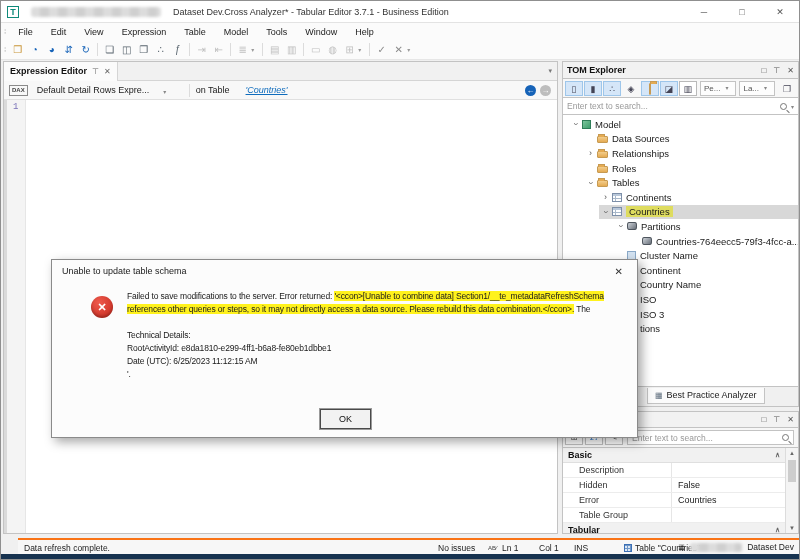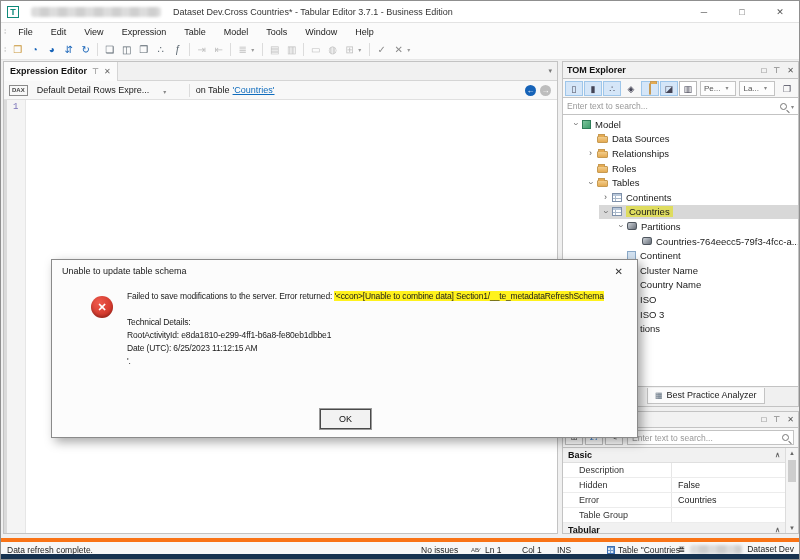--- a/index.html
+++ b/index.html
@@ -32,21 +32,21 @@
   .doc-tabs { position:absolute; top:0; left:0; right:0; height:19px; background:#f1f1f1; border-bottom:1px solid #d5d5d5; display:flex; align-items:center; }
   .doc-tab { height:19px; background:#fbfbfb; border-right:1px solid #d5d5d5; display:flex; align-items:center; padding:0 6px; gap:5px; }
   .doc-tab-label { font-size:9px; font-weight:bold; color:#111; }
   .mini-glyph { font-size:8px; color:#666; }
   .tabrow-dd { margin-left:auto; margin-right:5px; font-size:7px; color:#777; }
   .expr-bar { position:absolute; top:19px; left:0; right:0; height:19px; background:#f8f8f8; border-bottom:1px solid #e0e0e0; display:flex; align-items:center; font-size:9px; color:#222; }
   .dax-badge { border:1px solid #8a8a8a; font-size:6px; font-weight:bold; color:#444; padding:0 2px; margin:0 5px 0 5px; line-height:9px; }
   .expr-dd { display:flex; align-items:flex-end; gap:14px; padding:0 4px; width:150px; }
   .expr-dd-label { white-space:nowrap; overflow:hidden; }
   .vsep { width:1px; height:13px; background:#dcdcdc; margin:0 6px; }
-  .table-link { color:#0f6cbd; text-decoration:underline; margin-left:3px; }
+  .table-link { color:#0f6cbd; text-decoration:underline; margin-left:16px;font-style:italic; }
   .nav-btns { margin-left:auto; display:flex; gap:4px; margin-right:6px; }
   .nav-btn { width:11px; height:11px; border-radius:50%; color:#fff; font-size:8px; line-height:11px; text-align:center; }
   .nav-back { background:#1663b8; }
   .nav-fwd { background:#bdbdbd; }
   .code-area { position:absolute; top:38px; left:0; right:0; bottom:0; background:#fff; }
   .gutter { position:absolute; left:0; top:0; bottom:0; width:22px; background:#f4f4f4; border-right:1px solid #e6e6e6; }
   .gutter-strip { position:absolute; left:0; top:0; bottom:0; width:3px; background:#dadada; }
   .line-no { position:absolute; left:9px; top:2px; font-family:"Liberation Mono", monospace; font-size:9px; color:#7a72b8; }
 
   .right-panel { position:absolute; left:561px; top:60px; width:237px; height:473px; }
@@ -96,21 +96,21 @@
   .pg-arrow-up { position:absolute; top:2px; left:0; right:0; }
   .pg-arrow-dn { position:absolute; bottom:2px; left:0; right:0; }
   .pg-rows { position:absolute; left:0; right:13px; top:0; }
   .pg-group { height:15px; background:#f1f1f1; border-bottom:1px solid #dfdfdf; display:flex; align-items:center; font-size:9px; font-weight:bold; color:#111; padding:0 5px; }
   .pg-chev { margin-left:auto; font-size:7px; color:#666; }
   .pg-row { height:15px; border-bottom:1px solid #ececec; display:flex; font-size:9px; color:#333; }
   .pg-label { width:109px; padding-left:16px; border-right:1px solid #e6e6e6; display:flex; align-items:center; }
   .pg-value { flex:1; padding-left:6px; display:flex; align-items:center; color:#222; }
 
   
-  .statusbar { position:absolute; left:0; right:0; top:537px; height:16px; background:#f7f7f7; border-top:4px solid #f97316; font-size:8.5px; color:#222; }
+  .statusbar { position:absolute; left:17px; right:0; top:537px; height:16px; background:#f7f7f7; border-top:2px solid #f97316; font-size:8.5px; color:#222; }
   .statusbar span.st { position:absolute; top:3px; white-space:nowrap; }
   .st-ab { font-size:6px; color:#444; }
   .st-table-icon { display:inline-block; width:8px; height:8px; border:1px solid #3b6fb5; background:repeating-linear-gradient(90deg, rgba(0,0,0,0) 0 2px, #6f97c8 2px 2.8px), repeating-linear-gradient(0deg, rgba(0,0,0,0) 0 2px, #6f97c8 2px 2.8px), #dce8f5; vertical-align:-1px; margin-right:3px; }
   .st-right { position:absolute; right:5px; top:2px; display:flex; align-items:center; gap:5px; }
   .s-redact { width:52px; height:9px; }
   .bottom-strip { position:absolute; left:0; right:0; top:553px; height:7px; background:#16324f; }
 
   
   .dialog { position:absolute; left:50px; top:258px; width:587px; height:179px; background:#fcfcfc; border:1px solid #8a8a8a; box-shadow:4px 4px 10px rgba(0,0,0,0.35); z-index:50; }
   .dlg-titlebar { position:absolute; top:0; left:0; right:0; height:22px; display:flex; align-items:center; }
@@ -123,21 +123,21 @@
   .ok-btn { position:absolute; left:268px; top:149px; width:51px; height:20px; background:#f2f2f2; border:1px solid #4a4a4a; outline:1px solid #9a9a9a; font-size:9px; color:#111; text-align:center; line-height:18px; }
 </style>
 </head>
 <body>
 
 <div class="window">
 
   <div class="titlebar">
     <div class="app-icon">T</div>
     <div class="redact t-redact"></div>
-    <div class="title-text">Dataset Dev.Cross Countries* - Tabular Editor 3.7.1 - Business Edition</div>
+    <div class="title-text">Dataset Dev.Cross Analyzer* - Tabular Editor 3.7.1 - Business Edition</div>
     <div class="win-controls">
       <div class="win-btn">─</div>
       <div class="win-btn">□</div>
       <div class="win-btn">✕</div>
     </div>
   </div>
 
   <div class="menubar">
     <span class="grip">⁞</span>
     <span id="menu-items" style="display:flex">
@@ -322,29 +322,29 @@
             <span class="expander"></span>
             <span class="ti ti-partition"></span>
             <span>Countries-764eecc5-79f3-4fcc-a...</span>
           </span>
         </div>
         <div class="tree-row">
           <span style="width: 51px; flex: 0 0 auto;"></span>
           <span class="row-core">
             <span class="expander"></span>
             <span class="ti ti-column"></span>
+            <span>Cluster Name</span>
+          </span>
+        </div>
+        <div class="tree-row">
+          <span style="width: 51px; flex: 0 0 auto;"></span>
+          <span class="row-core">
+            <span class="expander"></span>
+            <span class="ti ti-column"></span>
             <span>Continent</span>
-          </span>
-        </div>
-        <div class="tree-row">
-          <span style="width: 51px; flex: 0 0 auto;"></span>
-          <span class="row-core">
-            <span class="expander"></span>
-            <span class="ti ti-column"></span>
-            <span>Cluster Name</span>
           </span>
         </div>
         <div class="tree-row">
           <span style="width: 51px; flex: 0 0 auto;"></span>
           <span class="row-core">
             <span class="expander"></span>
             <span class="ti ti-column"></span>
             <span>Country Name</span>
           </span>
         </div>
@@ -450,20 +450,21 @@
   <div class="bottom-strip"></div>
 
   <div class="dialog">
     <div class="dlg-titlebar">
       <span class="dlg-title">Unable to update table schema</span>
       <span class="dlg-close">✕</span>
     </div>
     <div class="err-icon">✕</div>
     <div class="dlg-body" id="dialog-body">
         <div class="dlg-line"><span>Failed to save modifications to the server. Error returned: </span><span class="dlg-hl">'&lt;ccon&gt;[Unable to combine data] Section1/__te_metadataRefreshSchema</span></div>
+        <div class="dlg-line"><span class="dlg-hl">references other queries or steps, so it may not directly access a data source. Please rebuild this data combination.&lt;/ccon&gt;.</span><span> The</span></div>
         <div class="dlg-line"><span></span></div>
         <div class="dlg-line"><span>Technical Details:</span></div>
         <div class="dlg-line"><span>RootActivityId: e8da1810-e299-4ff1-b6a8-fe80eb1dbbe1</span></div>
         <div class="dlg-line"><span>Date (UTC): 6/25/2023 11:12:15 AM</span></div>
         <div class="dlg-line"><span>'.</span></div>
       </div>
     <div class="ok-btn">OK</div>
   </div>
 
 </div>

